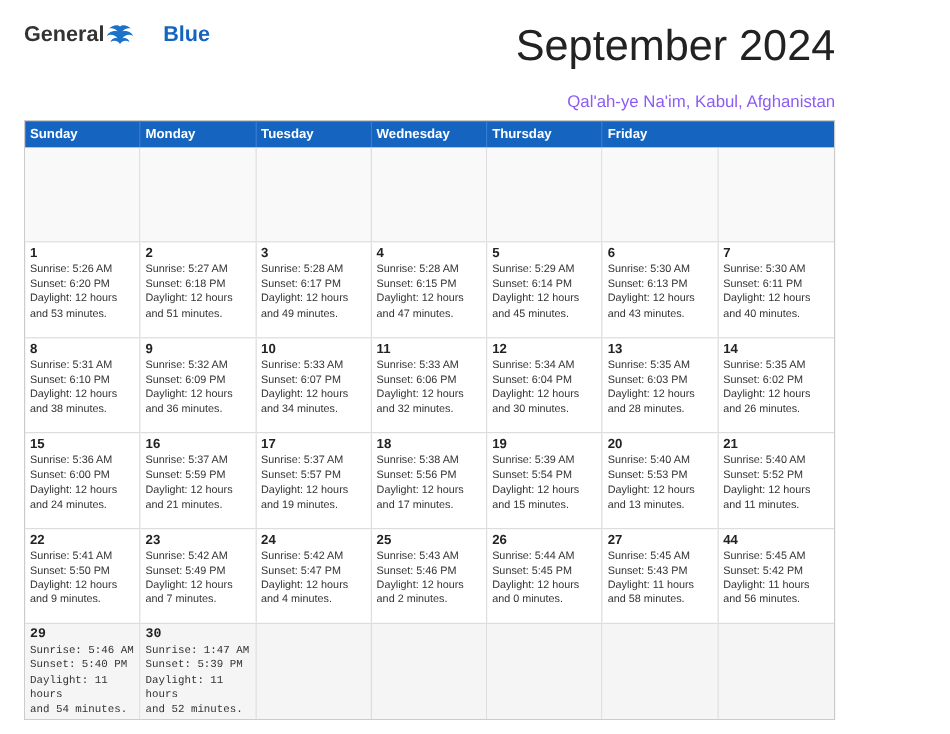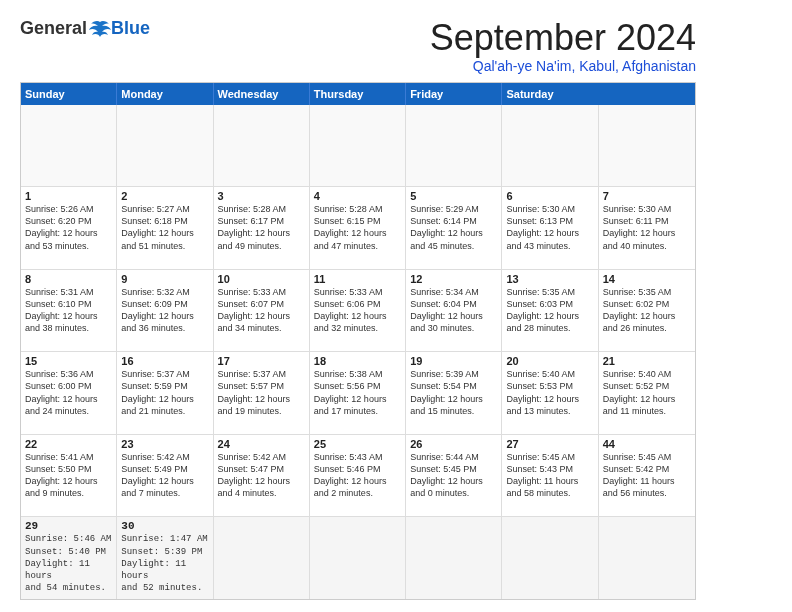--- a/index.html
+++ b/index.html
@@ -29,39 +29,39 @@
       align-items: flex-start;
     }
     .logo-text {
       display: flex;
       align-items: center;
       font-size: 18px;
       font-weight: bold;
       color: #333;
     }
     .logo-general { color: #333; }
-    .logo-blue { color: #1565c0; }
+    .logo-blue { color: #1565c0; margin-left: 25px; }
     .logo-bird {
       width: 22px;
       height: 18px;
       margin-left: 2px;
     }
     .title-block {
       text-align: right;
     }
     .month-title {
       font-size: 36px;
       font-weight: normal;
       color: #222;
       line-height: 1.1;
     }
     .location {
       font-size: 14px;
-      color: #1d4ed8;
-      margin-top: 0;
+      color: #8b5cf6;
+      margin-top: 18px;
     }
     .calendar {
       flex: 1;
       display: flex;
       flex-direction: column;
       border: 1px solid #ccc;
     }
     .cal-header {
       display: grid;
       grid-template-columns: repeat(7, 1fr);
@@ -133,24 +133,24 @@
     <div class="title-block">
       <div class="month-title">September 2024</div>
       <div class="location">Qal'ah-ye Na'im, Kabul, Afghanistan</div>
     </div>
   </div>
 
   <div class="calendar">
     <div class="cal-header">
       <div class="cal-header-cell">Sunday</div>
       <div class="cal-header-cell">Monday</div>
+      <div class="cal-header-cell">Tuesday</div>
       <div class="cal-header-cell">Wednesday</div>
       <div class="cal-header-cell">Thursday</div>
       <div class="cal-header-cell">Friday</div>
-      <div class="cal-header-cell">Saturday</div>
     </div>
     <div class="cal-body" id="cal-body">
     <div class="cal-row">
           <div class="cal-cell empty"></div>
           <div class="cal-cell empty"></div>
           <div class="cal-cell empty"></div>
           <div class="cal-cell empty"></div>
           <div class="cal-cell empty"></div>
           <div class="cal-cell empty"></div>
           <div class="cal-cell empty"></div>

